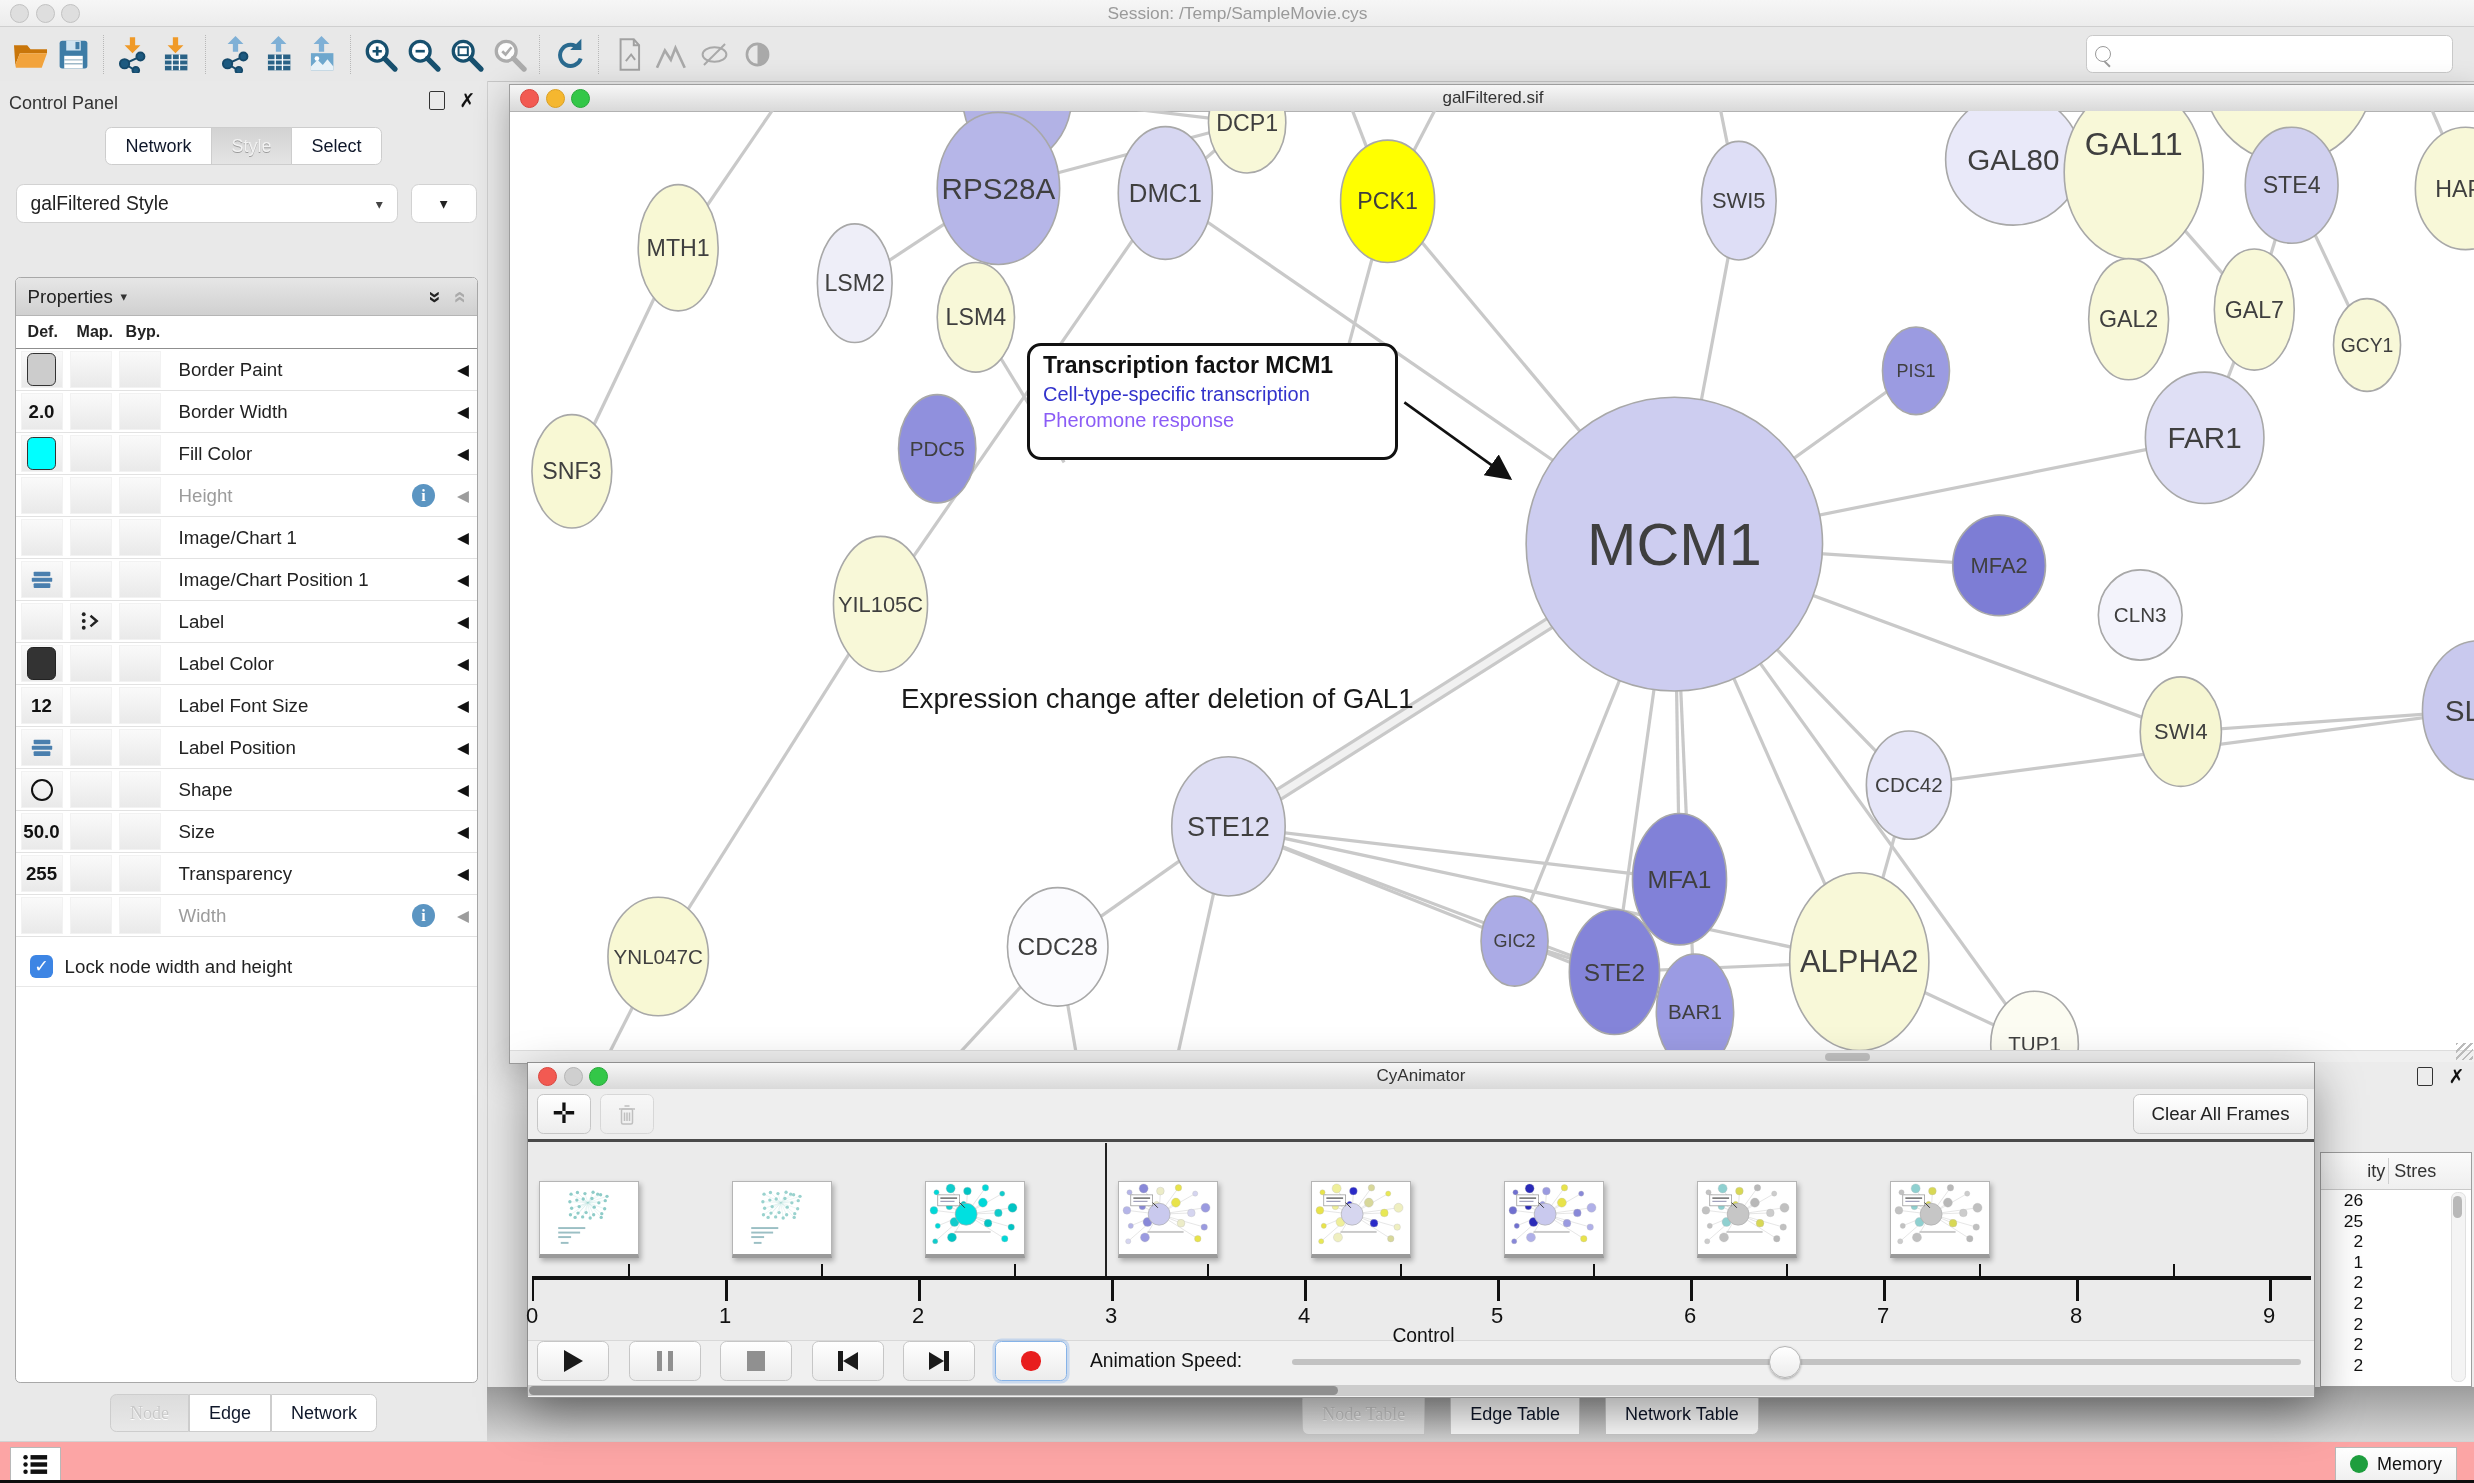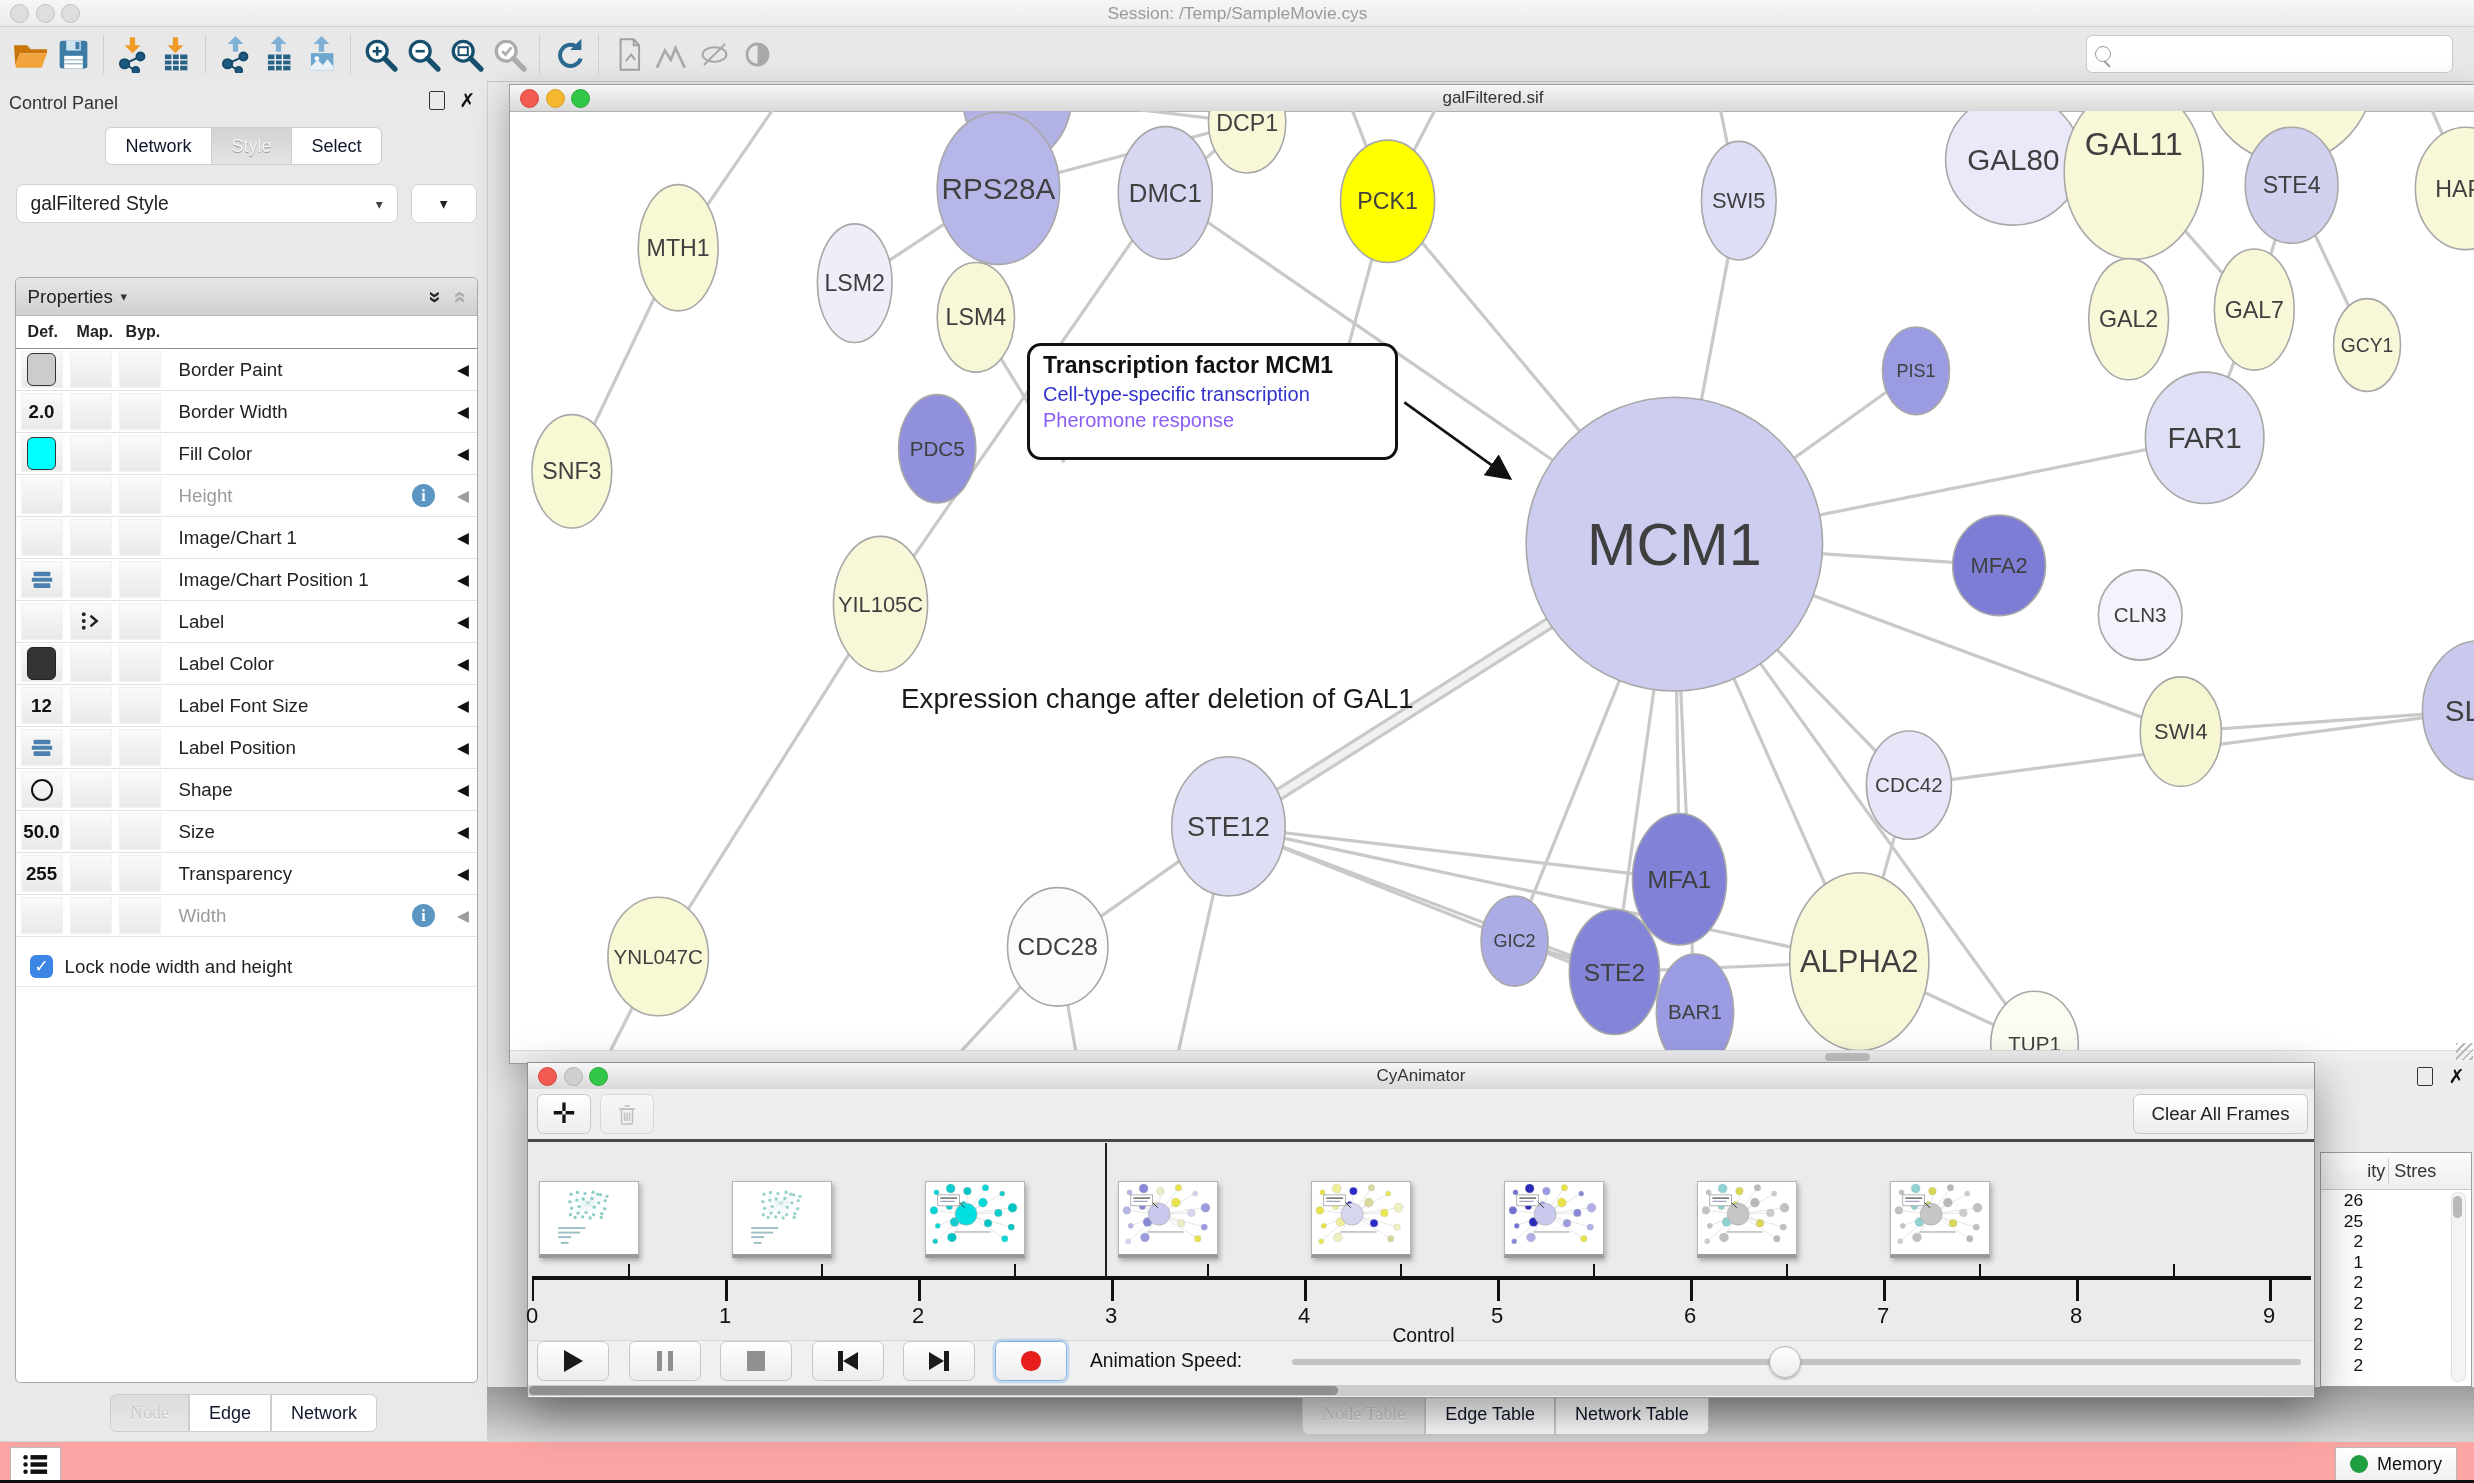--- a/index.html
+++ b/index.html
@@ -100,21 +100,21 @@
   .tbl-head{height:36px;border-bottom:1.3px solid #c9c9c9;background:linear-gradient(#fbfbfb,#efefef);
             display:flex;align-items:center;font-size:18px;color:#333;}
   .tbl-head .c1{width:64px;text-align:right;}
   .tbl-head .div{width:1.3px;height:26px;background:#cfcfcf;margin:0 5.2px 0 2.6px;}
   .tbl-rows{position:absolute;left:0;top:37px;right:23px;bottom:0;overflow:hidden;}
   .tbl-rows .tr{height:20.6px;font-size:17.4px;color:#111;text-align:right;padding-right:85px;}
   .vscroll{position:absolute;right:5.2px;top:39px;width:13px;bottom:3.9px;background:#f4f4f4;border:0.6px solid #e0e0e0;border-radius:6.4px;}
   .vthumb{position:absolute;left:1.3px;top:2.6px;width:9px;height:22px;background:#b8b8b8;border-radius:4.5px;}
   
   .bottom-strip{left:487px;top:1387px;width:1988px;height:54px;background:linear-gradient(#9d9d9d,#d6d6d6);}
-  #main-tabs{position:absolute;left:1302px;top:1393px;display:flex;}
+  #main-tabs{position:absolute;left:1302px;top:1393px;display:flex;gap:25px;}
   #main-tabs .tab{height:40px;line-height:40px;font-size:18px;}
   
   .status-bar{left:0;top:1441px;width:2475px;height:39px;background:#fca5a5;border-top:1.3px solid #d2d2d2;}
   .list-btn{position:absolute;left:10.3px;top:5.2px;width:49px;height:32px;background:#fff;border:1.3px solid #b8b8b8;
             display:flex;align-items:center;justify-content:center;}
   .mem-btn{position:absolute;right:18px;top:5.2px;height:32px;padding:0 14px;background:linear-gradient(#fff,#f0f0f0);
            border:1.3px solid #b8b8b8;display:flex;align-items:center;gap:9px;font-size:18px;color:#111;}
   .mem-dot{width:18px;height:18px;border-radius:50%;}
   .black-edge{left:0;top:1480px;width:2475px;height:3.9px;background:#0d0d0d;}
   

